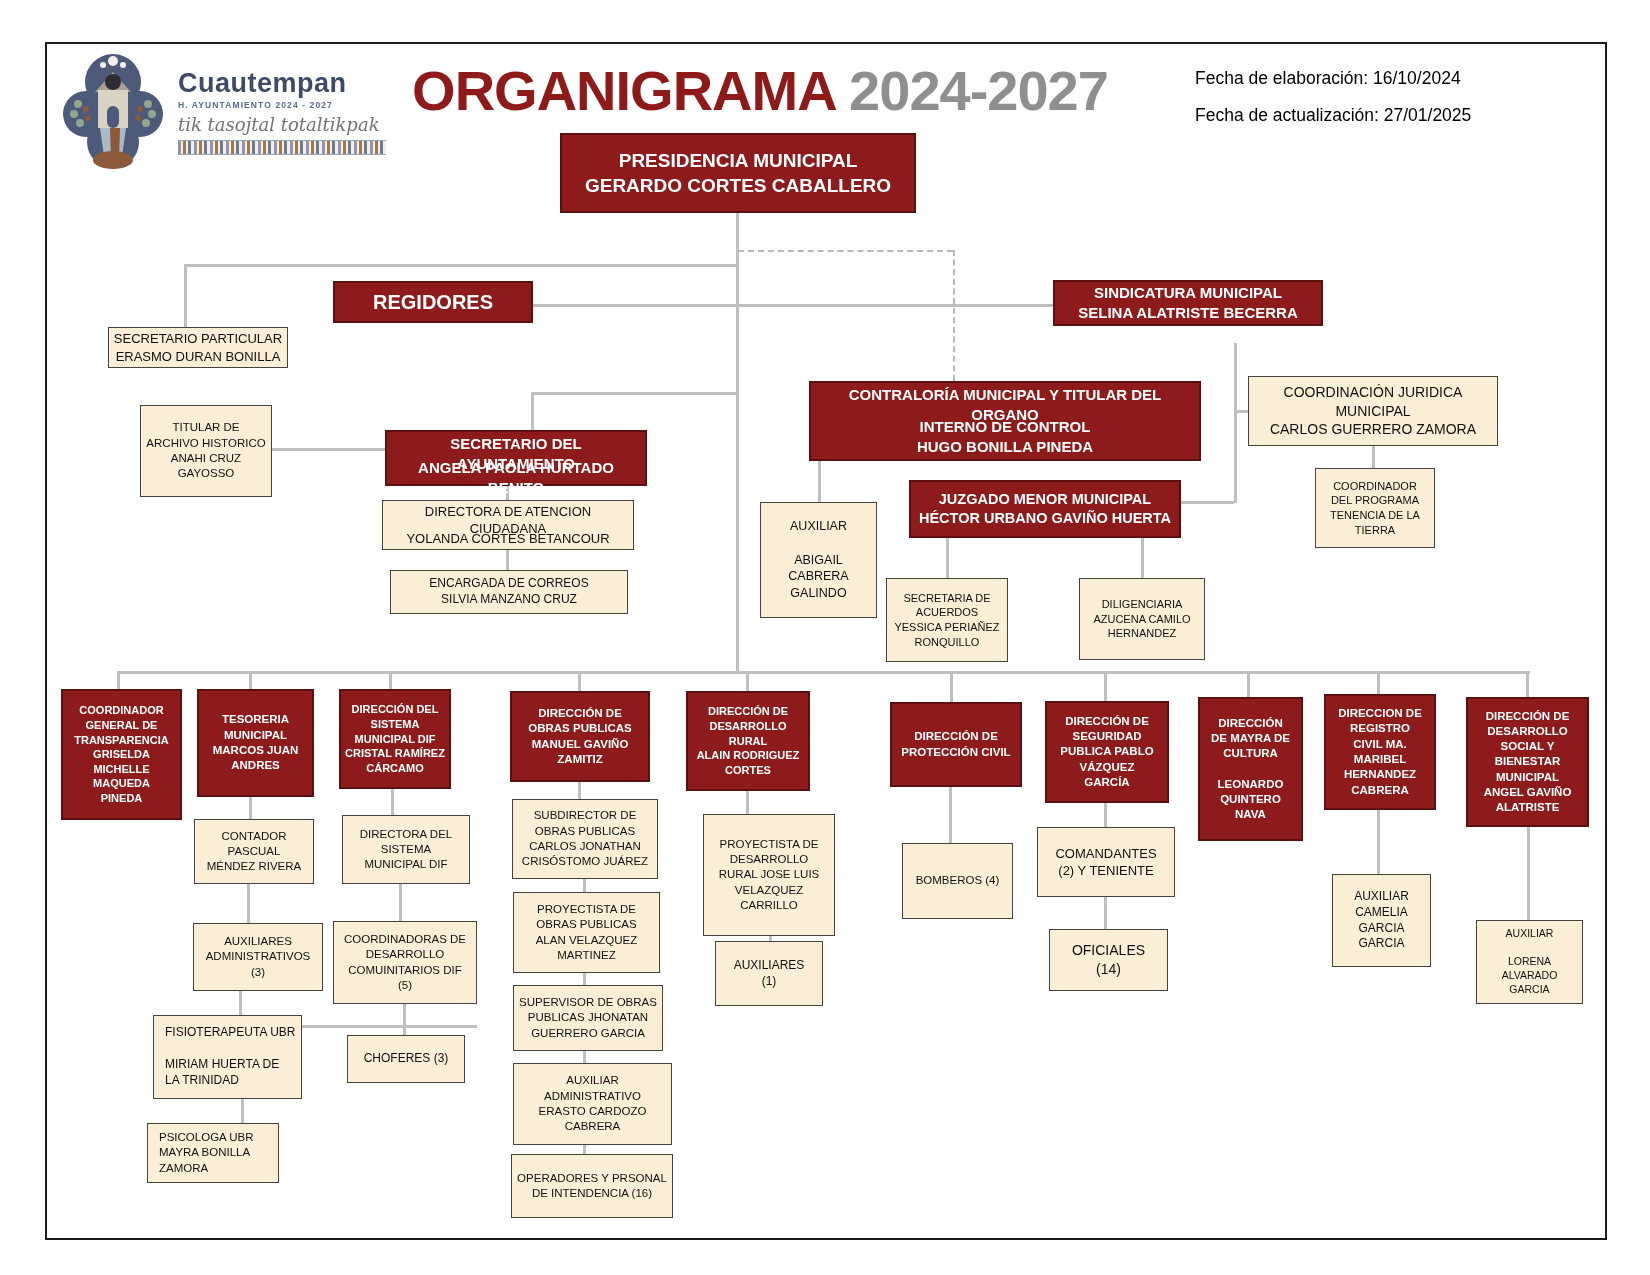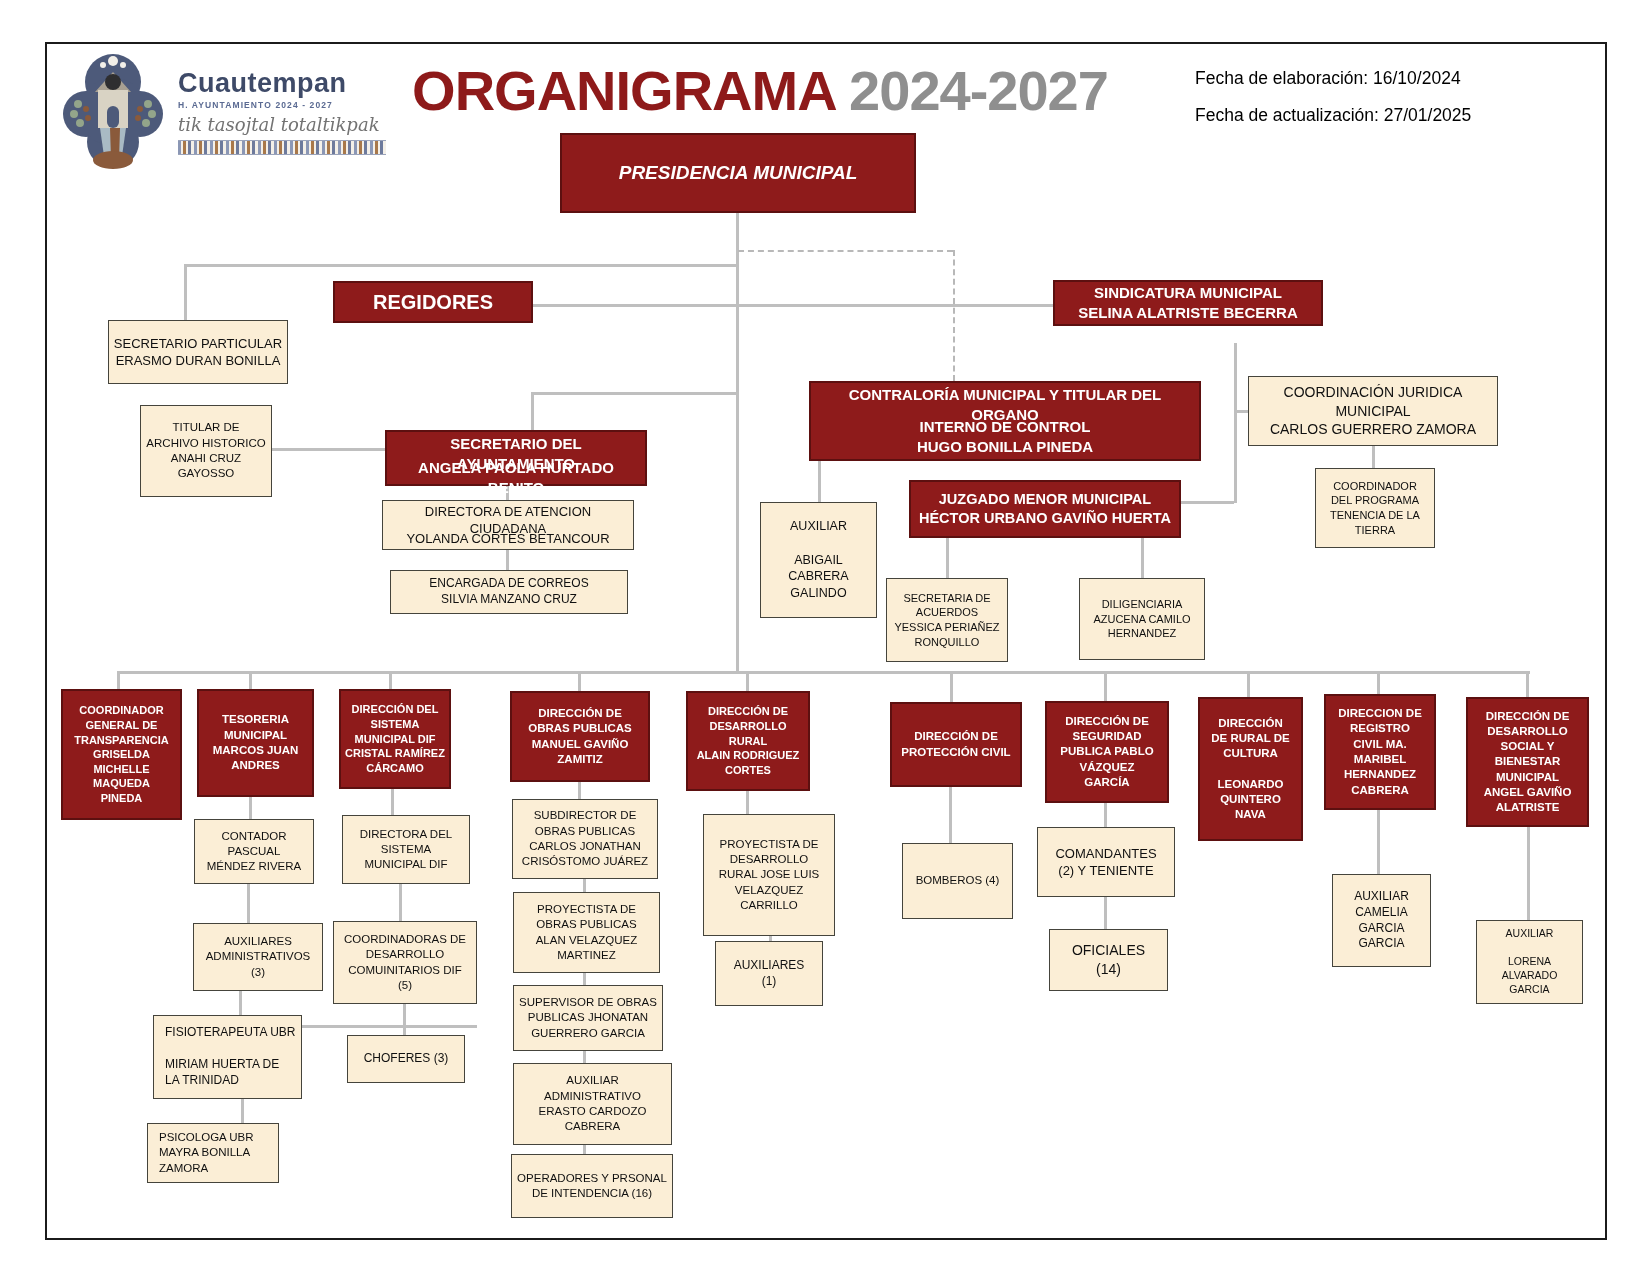--- a/index.html
+++ b/index.html
@@ -136,31 +136,32 @@
       <div class="seg" style="left: 583px; top: 1145px; width: 3px; height: 9px;"></div>
       <div class="seg" style="left: 746px; top: 791px; width: 3px; height: 23px;"></div>
       <div class="seg" style="left: 769px; top: 936px; width: 3px; height: 5px;"></div>
       <div class="seg" style="left: 949px; top: 787px; width: 3px; height: 56px;"></div>
       <div class="seg" style="left: 1104px; top: 803px; width: 3px; height: 24px;"></div>
       <div class="seg" style="left: 1104px; top: 897px; width: 3px; height: 32px;"></div>
       <div class="seg" style="left: 1377px; top: 810px; width: 3px; height: 64px;"></div>
       <div class="seg" style="left: 1527px; top: 827px; width: 3px; height: 93px;"></div>
     </div>
   <div id="boxes">
-      <div class="box primary" style="left: 560px; top: 133px; width: 356px; height: 80px; font-size: 19px; font-style: italic;">
+      <div class="box primary" style="left: 560px; top: 133px; width: 356px; height: 80px; font-size: 19px;">
         <div class="ln">PRESIDENCIA MUNICIPAL</div>
+        <div class="ln">GERARDO CORTES CABALLERO</div>
       </div>
       <div class="box primary" style="left: 333px; top: 281px; width: 200px; height: 42px; font-size: 20px;">
         <div class="ln">REGIDORES</div>
       </div>
       <div class="box primary" style="left: 1053px; top: 280px; width: 270px; height: 46px; font-size: 15px;">
         <div class="ln">SINDICATURA MUNICIPAL</div>
         <div class="ln">SELINA ALATRISTE BECERRA</div>
       </div>
-      <div class="box secondary" style="left: 108px; top: 320px; width: 180px; height: 64px; font-size: 13px;">
+      <div class="box secondary" style="left: 108px; top: 327px; width: 180px; height: 41px; font-size: 13px;">
         <div class="ln">SECRETARIO PARTICULAR</div>
         <div class="ln">ERASMO DURAN BONILLA</div>
       </div>
       <div class="box secondary" style="left: 140px; top: 405px; width: 132px; height: 92px; font-size: 11.5px;">
         <div class="ln">TITULAR DE</div>
         <div class="ln">ARCHIVO HISTORICO</div>
         <div class="ln">ANAHI CRUZ</div>
         <div class="ln">GAYOSSO</div>
       </div>
       <div class="box primary" style="left: 385px; top: 430px; width: 262px; height: 56px; font-size: 15px;">
@@ -337,21 +338,21 @@
       <div class="box secondary" style="left: 1037px; top: 827px; width: 138px; height: 70px; font-size: 13px;">
         <div class="ln">COMANDANTES</div>
         <div class="ln">(2) Y TENIENTE</div>
       </div>
       <div class="box secondary" style="left: 1049px; top: 929px; width: 119px; height: 62px; font-size: 14px;">
         <div class="ln">OFICIALES</div>
         <div class="ln">(14)</div>
       </div>
       <div class="box primary" style="left: 1198px; top: 697px; width: 105px; height: 144px; font-size: 11.5px;">
         <div class="ln">DIRECCIÓN</div>
-        <div class="ln">DE RURAL DE</div>
+        <div class="ln">DE MAYRA DE</div>
         <div class="ln">CULTURA</div>
         <div class="ln"></div>
         <div class="ln">LEONARDO</div>
         <div class="ln">QUINTERO</div>
         <div class="ln">NAVA</div>
       </div>
       <div class="box primary" style="left: 1324px; top: 694px; width: 112px; height: 116px; font-size: 11.5px;">
         <div class="ln">DIRECCION DE</div>
         <div class="ln">REGISTRO</div>
         <div class="ln">CIVIL MA.</div>

